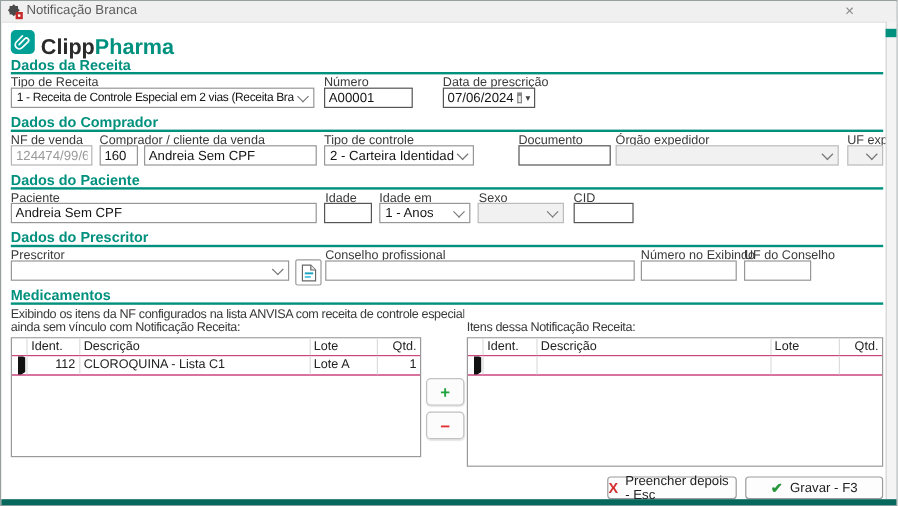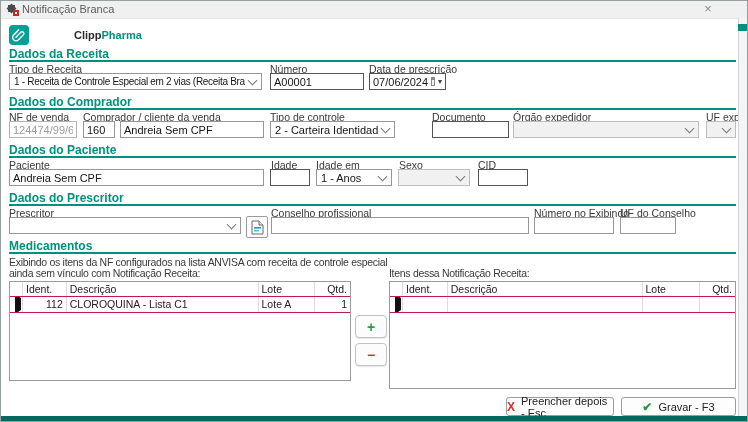--- a/index.html
+++ b/index.html
@@ -10,21 +10,21 @@
   .titlebar{left:0;top:0;width:748px;height:17px;background:#f0f0f0;border-bottom:1px solid #e4e4e4;}
   .title-text{left:21px;top:2px;font-size:11px;color:#5c5c5c;white-space:nowrap;}
   .close-btn{left:699px;top:0;width:16px;height:16px;color:#8a8a8a;font-size:13px;line-height:16px;text-align:center;}
   .appico{left:5px;top:2px;width:12px;height:12px;}
   .appico .g1,.appico .g2{position:absolute;left:2px;top:2px;width:7px;height:7px;background:#4a4a4a;}
   .appico .g2{transform:rotate(45deg);}
   .appico .badge{position:absolute;right:-1px;bottom:-1px;width:6px;height:6px;background:#c62828;}
   .appico .badge i{position:absolute;left:2px;top:2px;width:2px;height:2px;background:#fff;}
   
   .logo-sq{left:8px;top:24px;width:20px;height:20px;background:#00a096;border-radius:4px;display:flex;align-items:center;justify-content:center;}
-  .brand{left:33px;top:28px;font-size:11px;font-weight:bold;color:#2b2b2b;white-space:nowrap;margin-left:40px;}
+  .brand{left:33px;top:28px;font-size:18px;font-weight:bold;color:#2b2b2b;white-space:nowrap;}
   .brand .accent{color:#00917e;}
   
   .sec-title{font-size:12px;font-weight:bold;color:#00917e;white-space:nowrap;}
   .sec-line{height:2px;background:#00917e;left:8px;width:727px;}
   .lbl{font-size:10.5px;color:#3a3a3a;white-space:nowrap;}
   .inp{position:absolute;box-sizing:border-box;height:17px;border:1px solid #979797;background:#fff;
        font-family:inherit;font-size:11px;color:#151515;padding:0 3px;outline:none;}
   .inp.dark{border-color:#555;}
   .inp.dim{color:#9a9a9a;border-color:#b4b4b4;}
   .combo{position:absolute;box-sizing:border-box;height:17px;border:1px solid #979797;background:#fff;
@@ -92,21 +92,21 @@
 
   <div class="abs sec-title" style="left:8px;top:46px">Dados da Receita</div>
   <div class="abs sec-line" style="top:59px"></div>
   <div class="abs lbl" style="left:8px;top:62px">Tipo de Receita</div>
   <div class="abs lbl" style="left:269px;top:62px">Número</div>
   <div class="abs lbl" style="left:368px;top:62px">Data de prescrição</div>
   <div class="combo tight" style="left:8px;top:72px;width:253px">
     <span>1 - Receita de Controle Especial em 2 vias (Receita Branca)</span>
     <i class="chev"></i>
   </div>
-  <input class="inp dark" style="left: 269px; top: 72px; width: 94px;" readonly="" value="A00001">
+  <input class="inp dark" style="left: 269px; top: 72px; width: 74px;" readonly="" value="A00001">
   <div class="datebox" style="left:368px;top:72px;width:77px">
     <span>07/06/2024</span>
     <i class="cal"></i>
     <span class="dn">▾</span>
   </div>
 
   <div class="abs sec-title" style="left:8px;top:94px">Dados do Comprador</div>
   <div class="abs sec-line" style="top:107px"></div>
   <div class="abs lbl" style="left:8px;top:110px">NF de venda</div>
   <div class="abs lbl" style="left:82px;top:110px">Comprador / cliente da venda</div>

